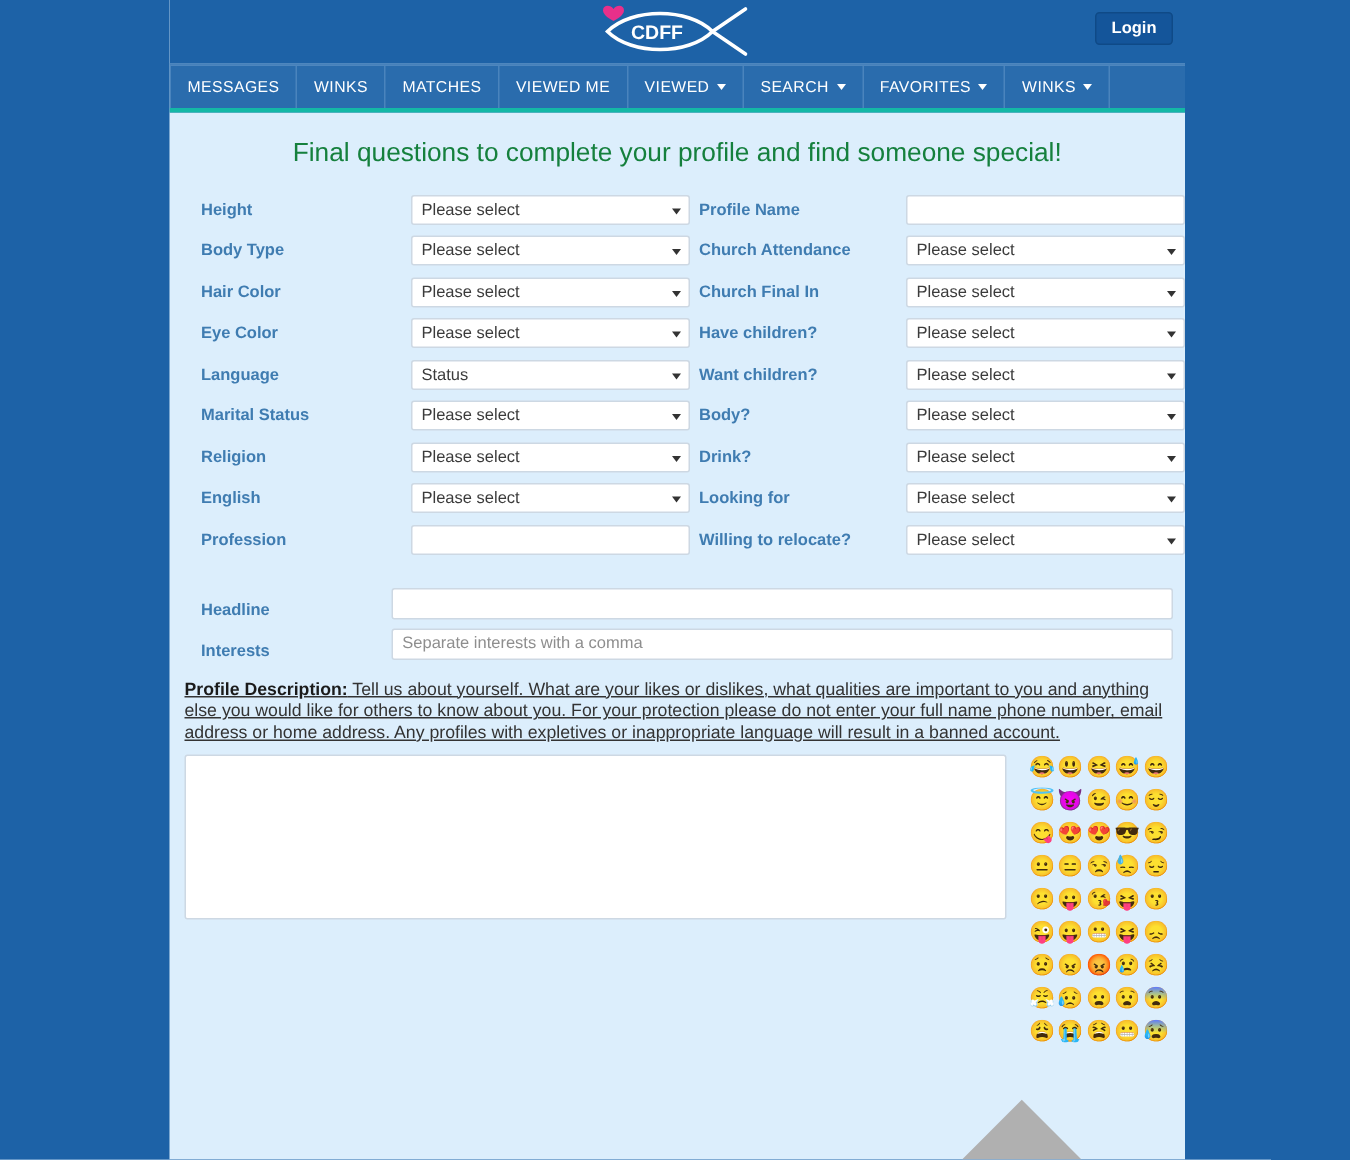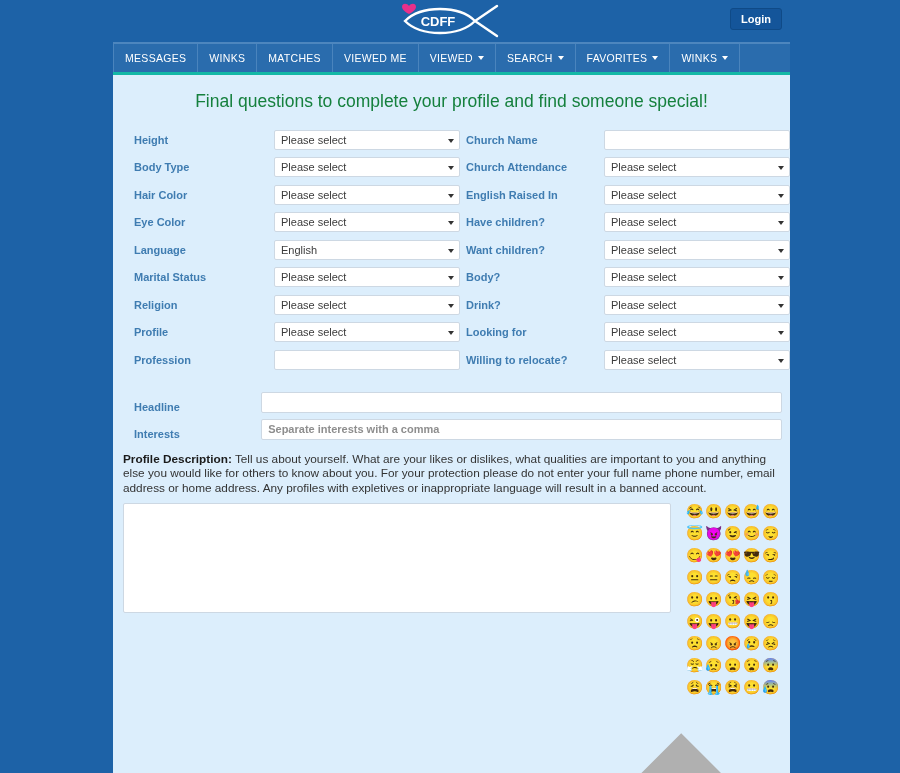--- a/index.html
+++ b/index.html
@@ -158,28 +158,29 @@
 
   
   .wide-rows { margin-top: 12px; padding: 0 8px; }
   .wrow {
     display: flex;
     align-items: flex-end;
     height: 27px;
   }
   .wrow .flabel { width: 128px; padding-left: 13px; }
   .wrow .txt { width: 524px; height: 21px; }
-  .txt.ph { color: #8e8e8e; font-weight: bold; }
+  .txt.ph { color: #8e8e8e; }
 
   
   .desc {
     margin: 12px 10px 0 10px;
     color: #333333;
     font-size: 11.8px;
     line-height: 14.6px;
+    text-decoration: underline;
   }
   .desc b { color: #1b1b1b; }
 
   
   .ta-wrap { position: relative; padding: 0 10px; margin-top: 8px; }
   .ta {
     width: 548px;
     box-sizing: border-box;
     background: #ffffff;
     border: 1px solid #cdd8e3;
@@ -303,21 +304,21 @@
               <span>Please select</span>
               <span class="arrow"></span>
             </div>
               </div>
           </div>
 
           <div class="frow">
             <div class="flabel">Language</div>
             <div class="fctl">
                 <div class="sel">
-              <span>English</span>
+              <span>Status</span>
               <span class="arrow"></span>
             </div>
               </div>
           </div>
 
           <div class="frow">
             <div class="flabel">Marital Status</div>
             <div class="fctl">
                 <div class="sel">
               <span>Please select</span>
@@ -330,58 +331,58 @@
             <div class="flabel">Religion</div>
             <div class="fctl">
                 <div class="sel">
               <span>Please select</span>
               <span class="arrow"></span>
             </div>
               </div>
           </div>
 
           <div class="frow">
-            <div class="flabel">Profile</div>
+            <div class="flabel">English</div>
             <div class="fctl">
                 <div class="sel">
               <span>Please select</span>
               <span class="arrow"></span>
             </div>
               </div>
           </div>
 
           <div class="frow">
             <div class="flabel">Profession</div>
             <div class="fctl">
                 <div class="txt"></div>
               </div>
           </div>
         </div>
 
         <div class="col-right">
 
           <div class="frow">
-            <div class="flabel">Church Name</div>
+            <div class="flabel">Profile Name</div>
             <div class="fctl">
                 <div class="txt"></div>
               </div>
           </div>
 
           <div class="frow">
             <div class="flabel">Church Attendance</div>
             <div class="fctl">
                 <div class="sel">
               <span>Please select</span>
               <span class="arrow"></span>
             </div>
               </div>
           </div>
 
           <div class="frow">
-            <div class="flabel">English Raised In</div>
+            <div class="flabel">Church Final In</div>
             <div class="fctl">
                 <div class="sel">
               <span>Please select</span>
               <span class="arrow"></span>
             </div>
               </div>
           </div>
 
           <div class="frow">
             <div class="flabel">Have children?</div>

